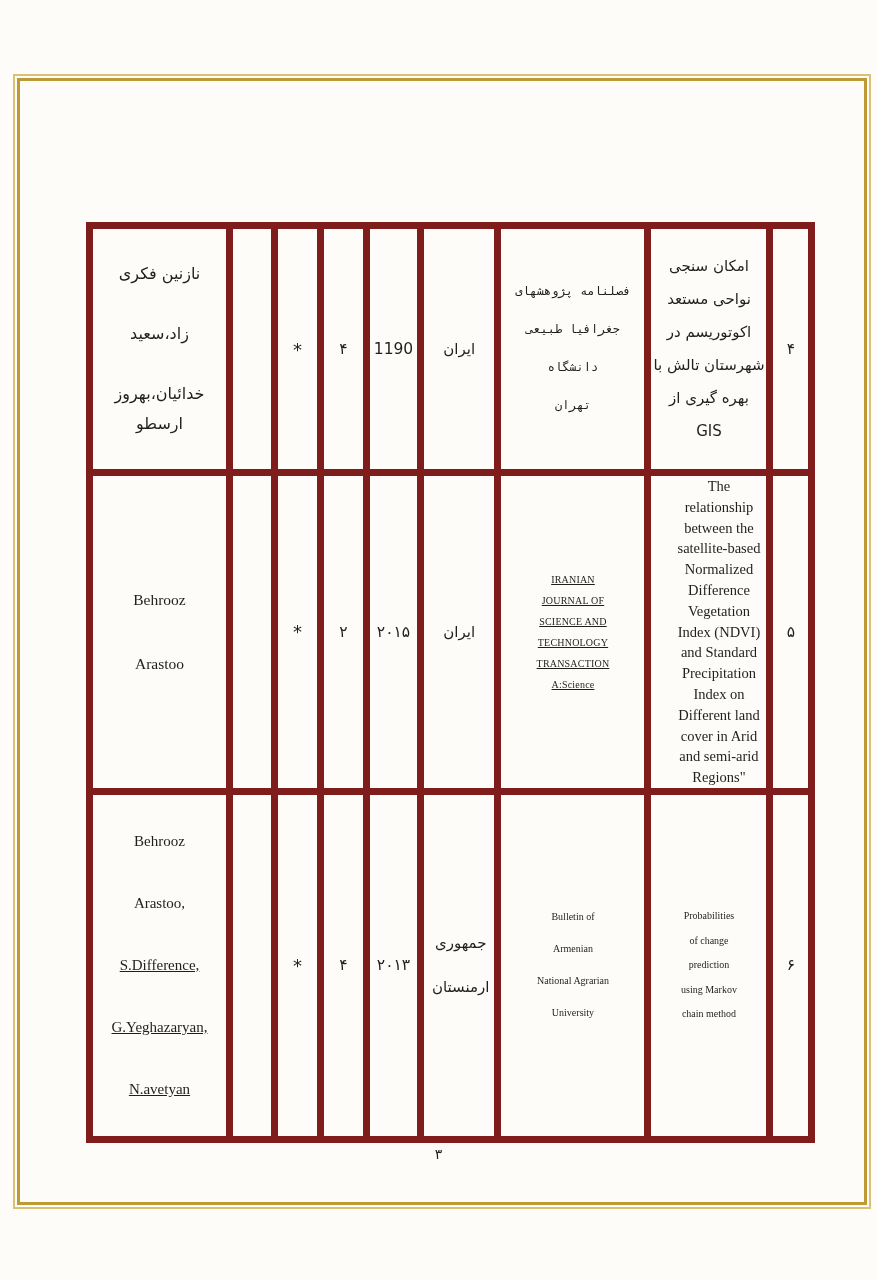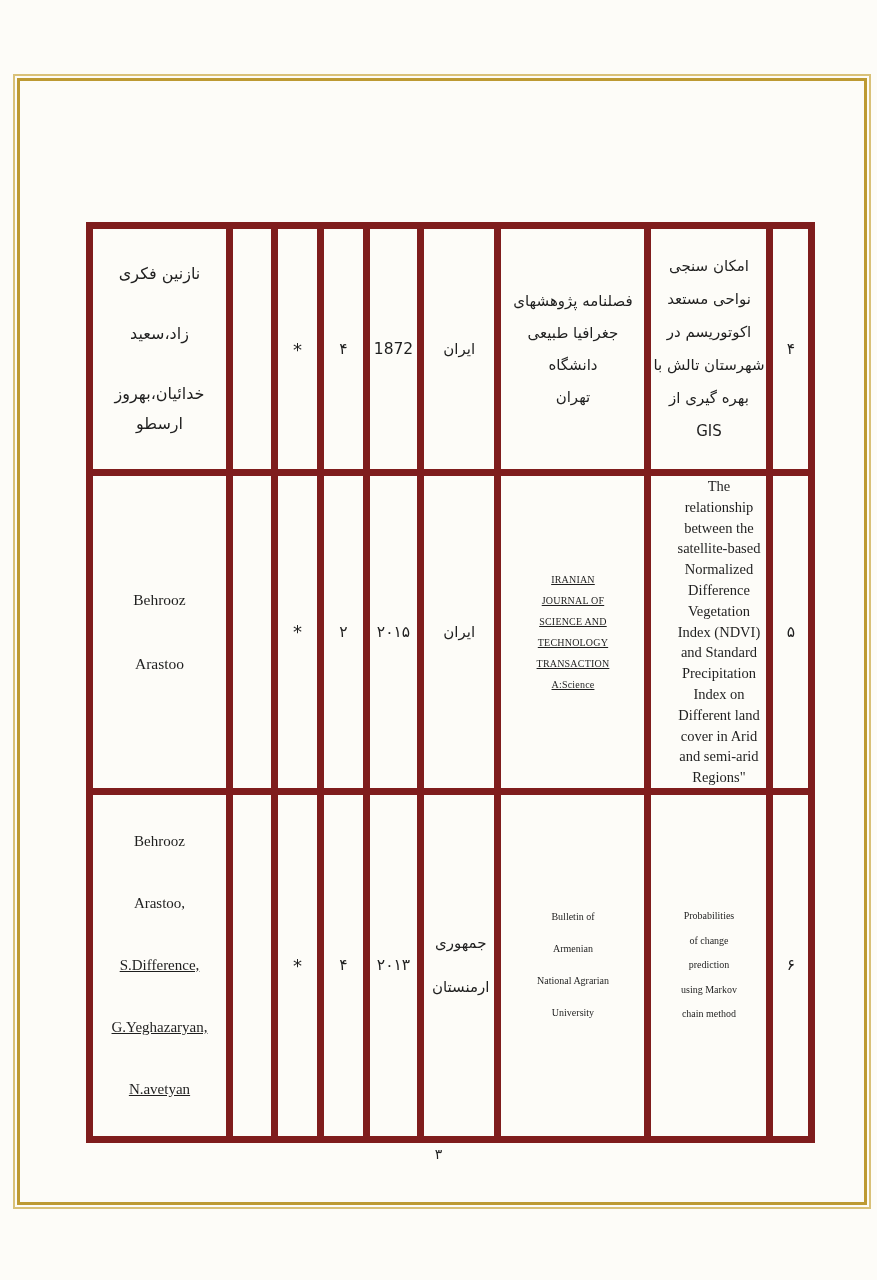--- a/index.html
+++ b/index.html
@@ -43,21 +43,21 @@
   .fa { direction:rtl; font-family:"DejaVu Sans", sans-serif; }
   .en { direction:ltr; font-family:"Liberation Serif", serif; }
 
   .aline { display:block; }
   .u { text-decoration:underline; }
 
   
   .r0-authors { font-size:16px; line-height:30px; }
   .r0-mark, .r1-mark, .r2-mark { font-size:18px; }
   .num { font-size:15.5px; }
-  .r0-journal { font-size:15px; line-height:32px; }
+  .r0-journal { font-size:12px; line-height:38px;font-family:Liberation Mono, monospace; }
   .r0-title { font-size:15px; line-height:33px; }
   .r1-authors { font-size:15.5px; line-height:32px; }
   .r1-journal { font-size:10px; line-height:21px; letter-spacing:.2px;text-decoration:underline; }
   .r1-title { font-size:14.5px; line-height:20.8px;padding-left:20px; }
   .r2-authors { font-size:15px; line-height:31px; }
   .r2-journal { font-size:10px; line-height:32px; }
   .r2-title { font-size:10px; line-height:24.5px; }
   .r2-country { font-size:15px; line-height:44px; text-align:right; padding-left:8px; padding-right:5px; }
   .country { font-size:15px; }
   .rowno { font-size:15.5px; }
@@ -91,21 +91,21 @@
     <tbody>
         <tr class="row0">
       <td class="fa r0-authors">
         <span class="aline">نازنین فکری</span>
         <span class="aline">زاد،سعید</span>
         <span class="aline">خدائیان،بهروز  ارسطو</span>
       </td>
       <td></td>
       <td class="r0-mark">*</td>
       <td class="fa num">۴</td>
-      <td class="fa num">1872</td>
+      <td class="fa num">1190</td>
       <td class="fa country">ایران</td>
       <td class="fa r0-journal">فصلنامه پژوهشهای
 جغرافیا طبیعی دانشگاه
 تهران</td>
       <td class="fa r0-title">امکان سنجی
 نواحی مستعد
 اکوتوریسم در
 شهرستان تالش با
 بهره گیری از
 GIS</td>

